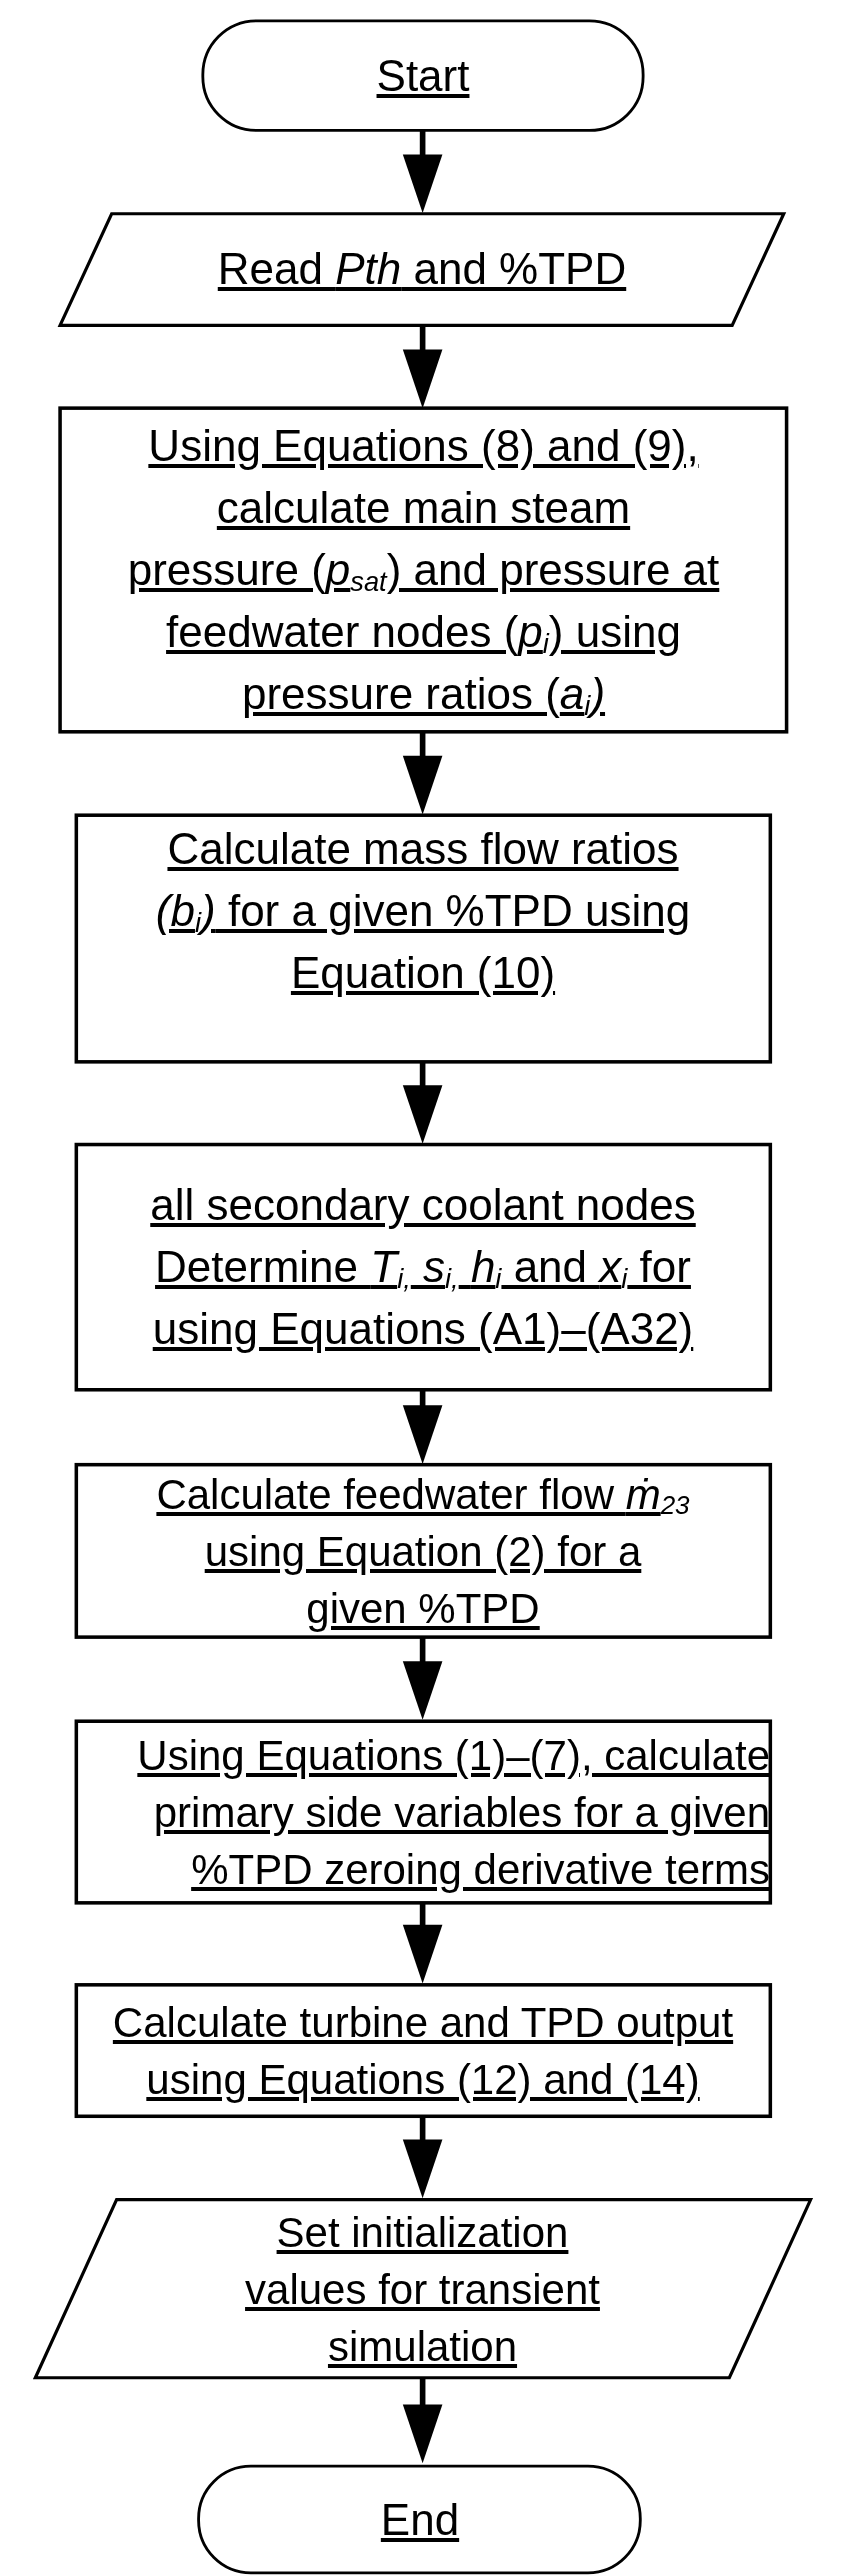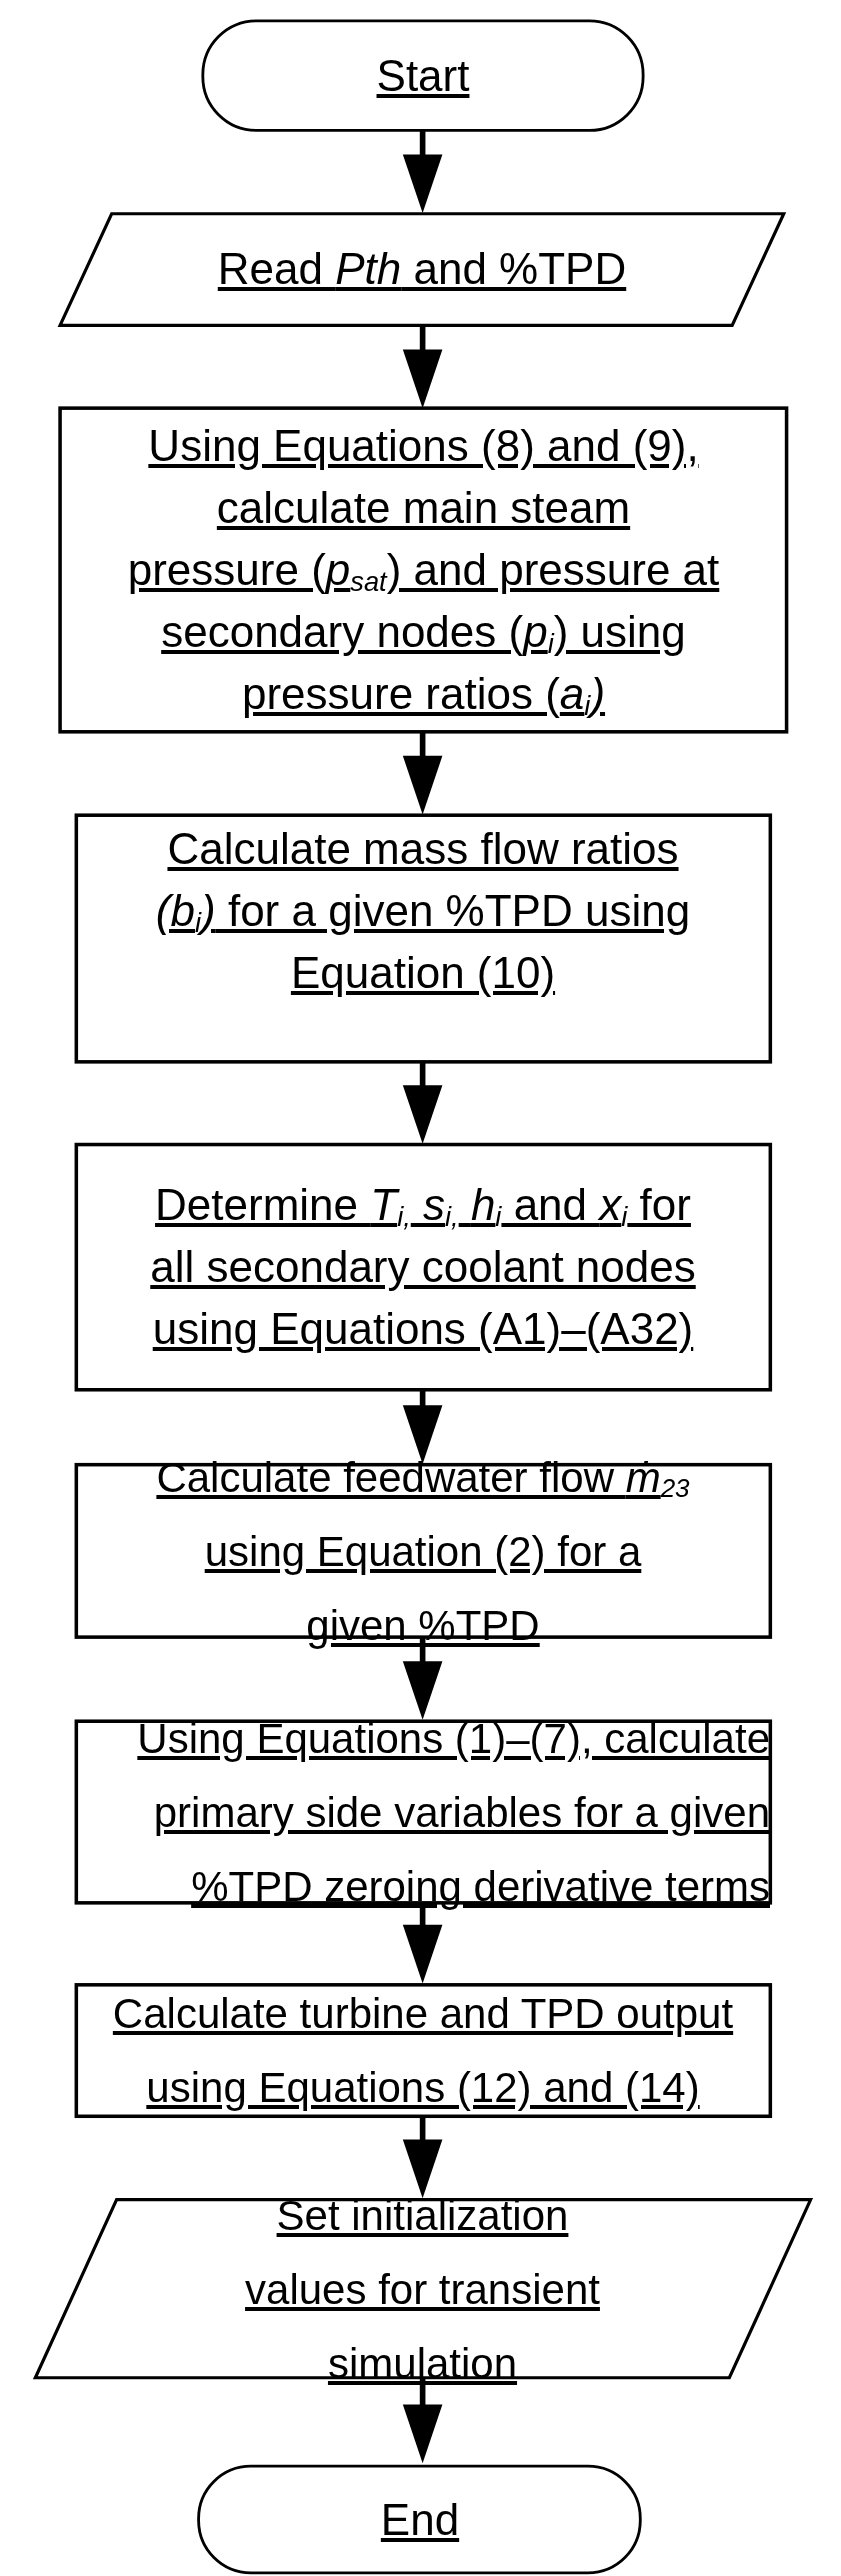--- a/index.html
+++ b/index.html
@@ -27,21 +27,21 @@
     position: absolute;
     display: flex;
     flex-direction: column;
     justify-content: center;
     text-align: center;
     color: #000000;
     white-space: nowrap;
     text-decoration: underline;
   }
   .fs-a { font-size: 44px; }
-  .fs-b { font-size: 42px; gap: 17px; }
+  .fs-b { font-size: 42px; }
   .lh-a .line { line-height: 62px; }
   .lh-b .line { line-height: 57px; }
   .lh-c .line { line-height: 57px; }
   i { font-style: italic; font-weight: normal; }
   sub.sb {
     font-size: 0.62em;
     vertical-align: baseline;
     position: relative;
     top: 0.22em;
     line-height: 0;
@@ -125,33 +125,33 @@
   </div>
 
   <div class="node-label fs-a" style="left:60px; top:213px; width:724px; height:112px;">
     <div class="line"><span>Read </span><i>Pth</i><span> and %TPD</span></div>
   </div>
 
   <div class="node-label fs-a lh-a" style="left:60px; top:408px; width:727px; height:324px;">
     <div class="line"><span>Using Equations (8) and (9),</span></div>
     <div class="line"><span>calculate main steam</span></div>
     <div class="line"><span>pressure (</span><i>p</i><sub class="sb"><i>sat</i></sub><span>) and pressure at</span></div>
-    <div class="line"><span>secondary nodes (</span><i>p</i><sub class="sb"><i>i</i></sub><span>) using</span></div>
+    <div class="line"><span>feedwater nodes (</span><i>p</i><sub class="sb"><i>i</i></sub><span>) using</span></div>
     <div class="line"><span>pressure ratios (</span><i>a</i><sub class="sb"><i>i</i></sub><i>)</i></div>
   </div>
 
   <div class="node-label fs-a lh-a" style="left:76px; top:815px; width:694px; height:191px;">
     <div class="line"><span>Calculate mass flow ratios</span></div>
     <div class="line"><i>(b</i><sub class="sb"><i>i</i></sub><i>)</i><span> for a given %TPD using</span></div>
     <div class="line"><span>Equation (10)</span></div>
   </div>
 
   <div class="node-label fs-a lh-a" style="left:76px; top:1144px; width:694px; height:245px;">
+    <div class="line"><span>all secondary coolant nodes</span></div>
     <div class="line"><span>Determine </span><i>T</i><sub class="sb"><i>i,</i></sub><span> </span><i>s</i><sub class="sb"><i>i,</i></sub><span> </span><i>h</i><sub class="sb"><i>i</i></sub><span> and </span><i>x</i><sub class="sb"><i>i</i></sub><span> for</span></div>
-    <div class="line"><span>all secondary coolant nodes</span></div>
     <div class="line"><span>using Equations (A1)–(A32)</span></div>
   </div>
 
   <div class="node-label fs-b lh-b" style="left:76px; top:1465px; width:694px; height:172px;">
     <div class="line"><span>Calculate feedwater flow </span><i>ṁ</i><sub class="sb"><i>23</i></sub></div>
     <div class="line"><span>using Equation (2) for a</span></div>
     <div class="line"><span>given %TPD</span></div>
   </div>
 
   <div class="node-label fs-b lh-b" style="left:76px; top:1721px; width:694px; height:182px;align-items:flex-end;">

